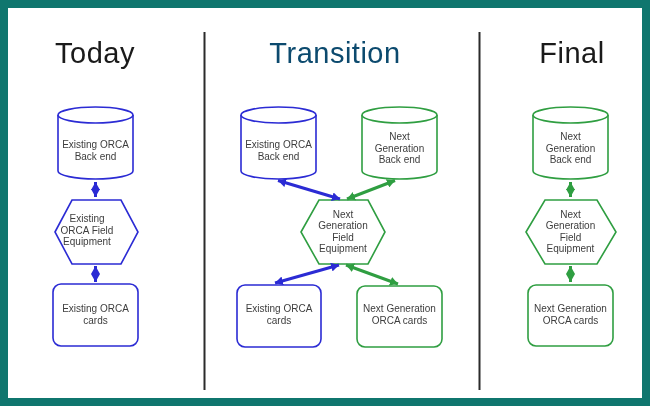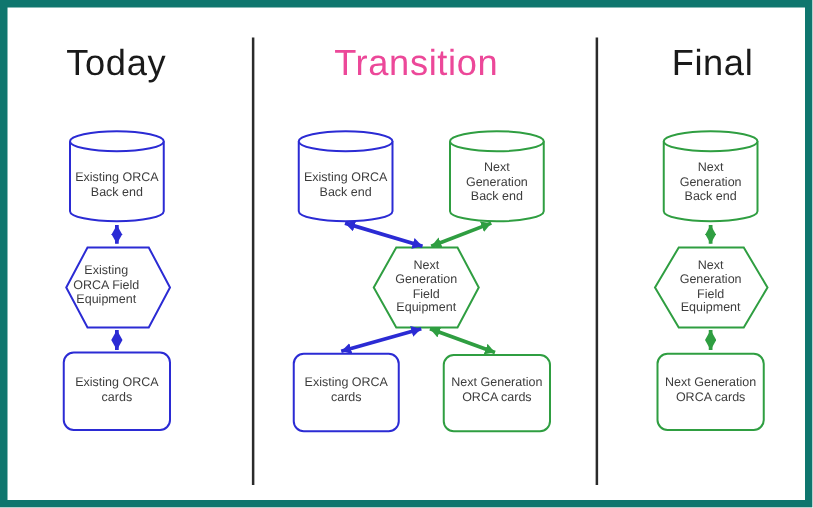--- a/index.html
+++ b/index.html
@@ -1,20 +1,20 @@
 <!DOCTYPE html>
 <html><head>
 <meta charset="utf-8">
 <style>
   html,body{margin:0;padding:0;background:#e8e8e8;}
   #stage{
     position:relative;
     width:650px;height:406px;
     background:#ffffff;
-    border:6px solid #0f766e;
+    border:8px solid #0f766e;
     box-sizing:border-box;
     font-family:"Liberation Sans","DejaVu Sans",sans-serif;
     overflow:hidden;
   }
   #shapes{position:absolute;left:0;top:0;width:650px;height:406px;}
   .title{
     position:absolute;
     top:28px;
     width:220px;
     text-align:center;
@@ -92,21 +92,21 @@
       <polygon points="518,224 537,192 589,192 608,224 589,256 537,256"></polygon>
       <rect x="520" y="277" width="85" height="61" rx="8"></rect>
     </g>
     <g stroke-width="3" stroke="#2f9e41">
       <line x1="562.5" y1="174" x2="562.5" y2="189" marker-start="url(#ag-s)" marker-end="url(#ag-e)"></line>
       <line x1="562.5" y1="258" x2="562.5" y2="274" marker-start="url(#ag-s)" marker-end="url(#ag-e)"></line>
     </g>
   </svg>
 
   <div class="title" style="left: -23px; color: rgb(26, 26, 26);">Today</div>
-  <div class="title" style="left: 217px; color: #ec4899;">Transition</div>
+  <div class="title" style="left: 217px; color: #0c4a6e;">Transition</div>
   <div class="title" style="left: 454px; color: rgb(26, 26, 26);">Final</div>
 
   <div class="lbl" style="left: 45.5px; top: 131px; color: rgb(61, 61, 61);">Existing ORCA
 Back end</div>
   <div class="lbl" style="left: 37px; top: 205px; color: rgb(61, 61, 61);">Existing
 ORCA Field
 Equipment</div>
   <div class="lbl" style="left: 45.5px; top: 295px; color: rgb(61, 61, 61);">Existing ORCA
 cards</div>
 

